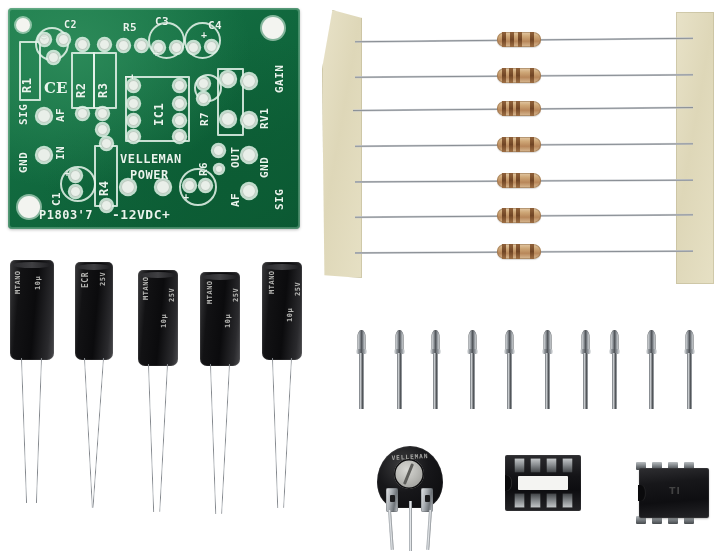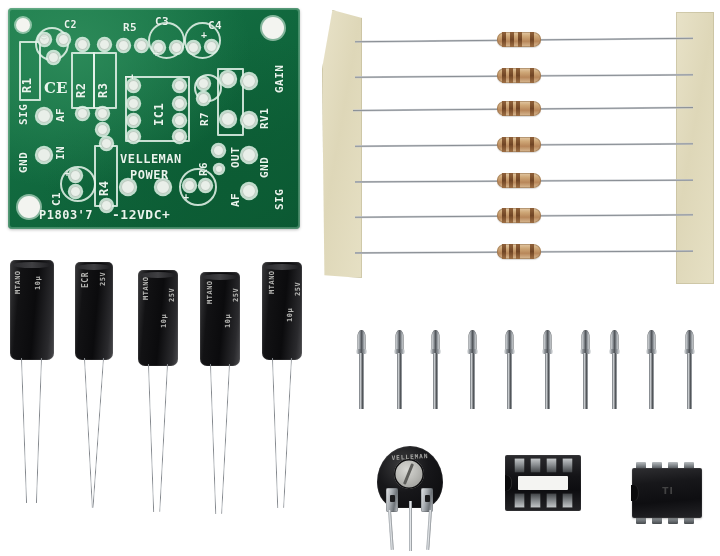--- a/index.html
+++ b/index.html
@@ -453,20 +453,20 @@
 
   <div style="position:absolute;left:628px;top:468px;">
     <div class="chip-leg" style="position:absolute;left:8px;top:-6px;"></div>
     <div class="chip-leg" style="position:absolute;left:24px;top:-6px;"></div>
     <div class="chip-leg" style="position:absolute;left:40px;top:-6px;"></div>
     <div class="chip-leg" style="position:absolute;left:56px;top:-6px;"></div>
     <div class="chip-leg" style="position:absolute;left:8px;top:48px;"></div>
     <div class="chip-leg" style="position:absolute;left:24px;top:48px;"></div>
     <div class="chip-leg" style="position:absolute;left:40px;top:48px;"></div>
     <div class="chip-leg" style="position:absolute;left:56px;top:48px;"></div>
-    <div class="chip" style="left:4px;top:0;">
+    <div class="chip" style="left:11px;top:0;">
       <div class="chip-notch"></div>
       <div class="chip-logo">TI</div>
       <div class="chip-code"></div>
     </div>
   </div>
 
 </div>
 
 </body></html>

